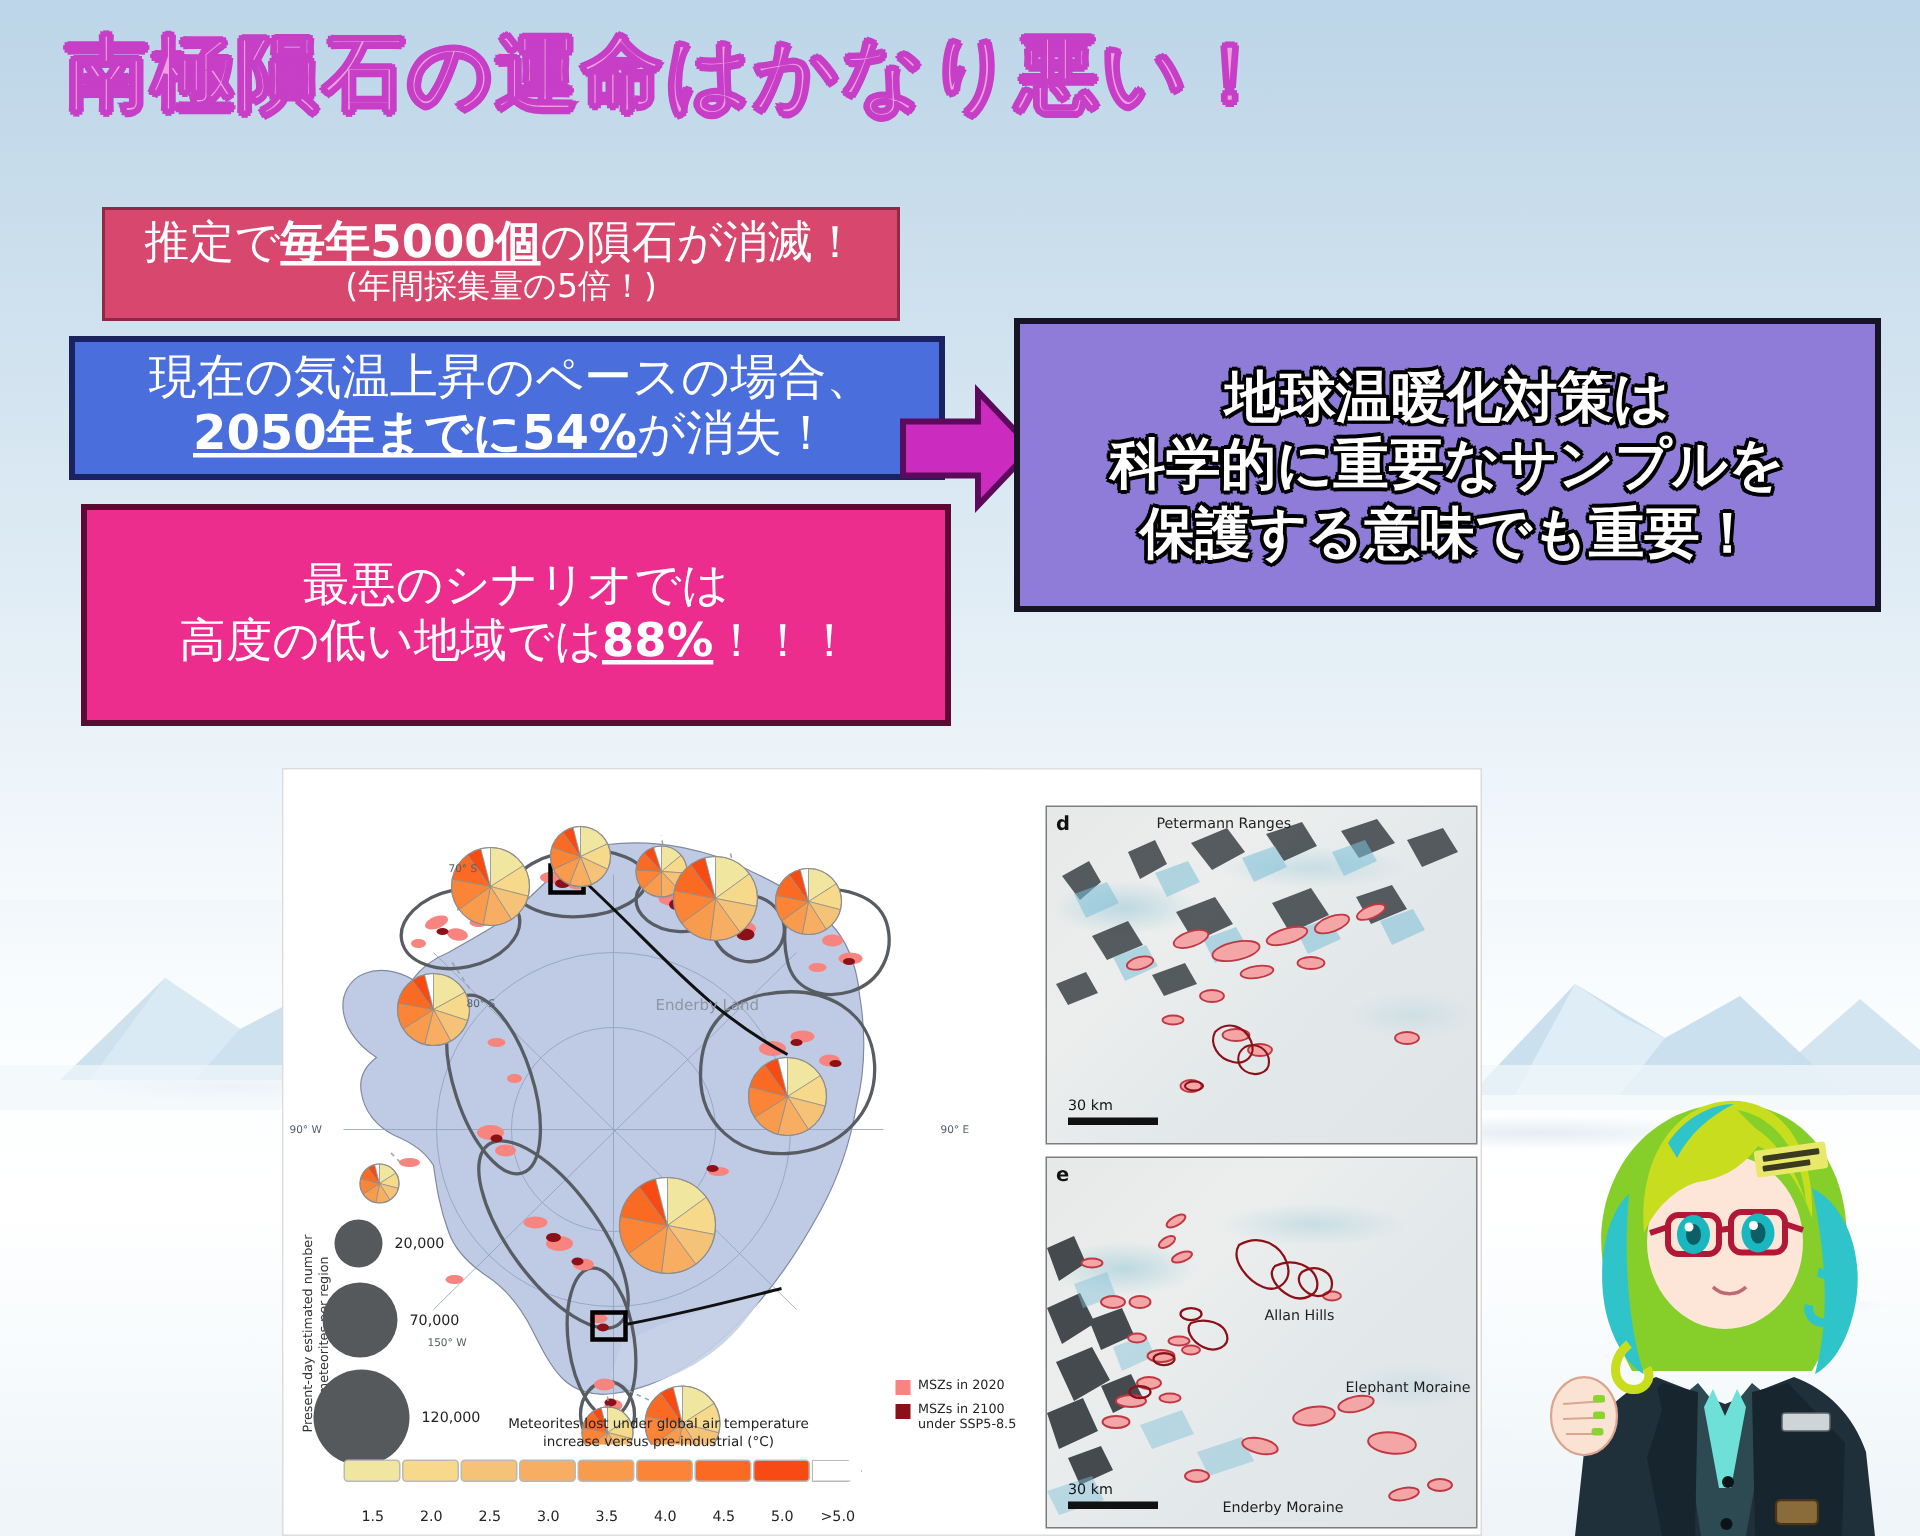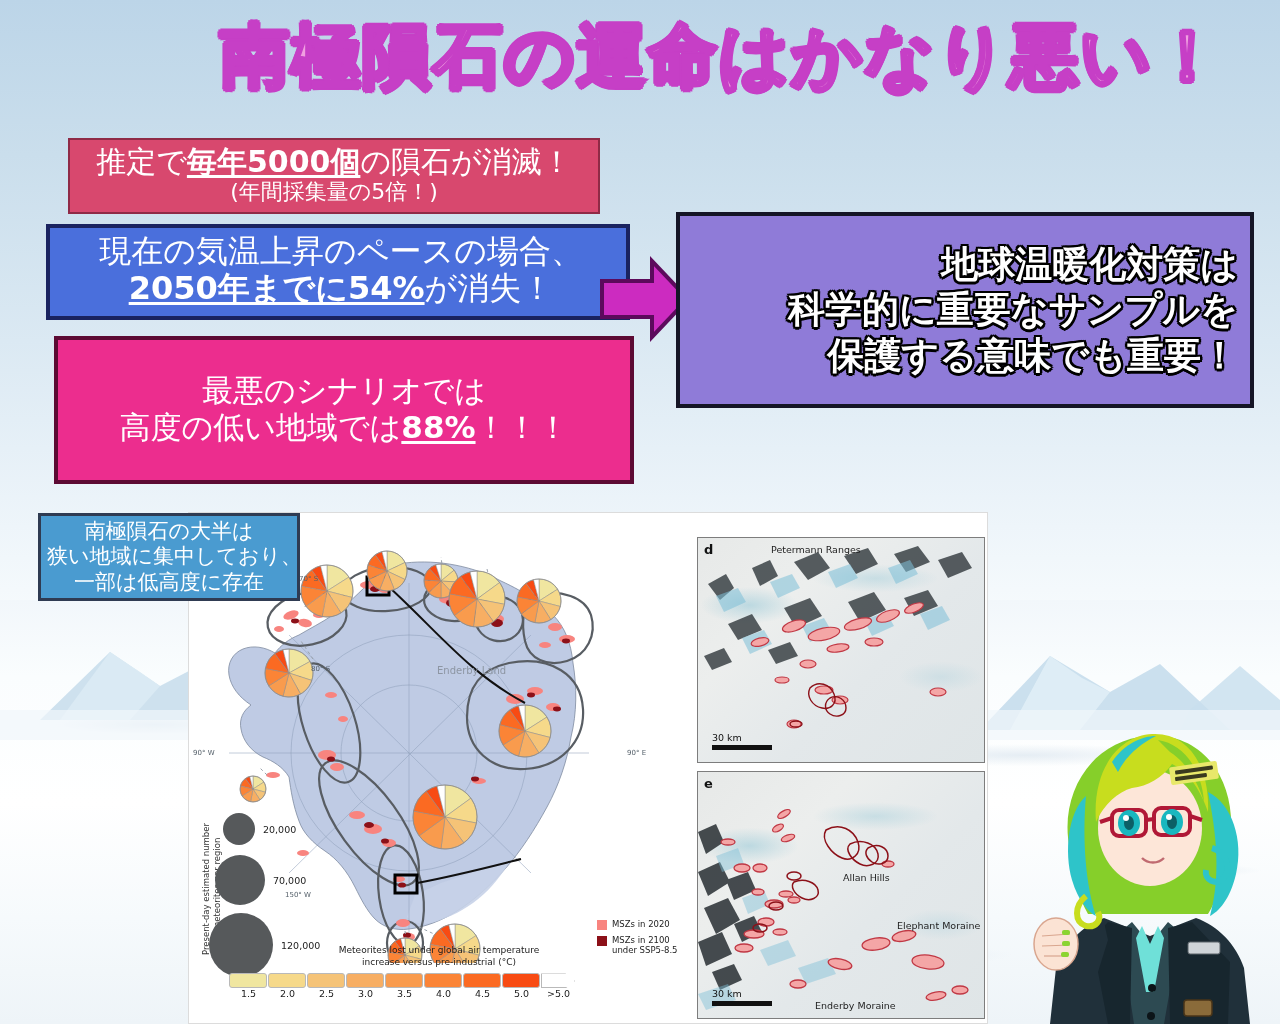--- a/index.html
+++ b/index.html
@@ -38,24 +38,24 @@
       radial-gradient(ellipse 160px 10px at 30% 68%, rgba(208,222,234,.45), transparent 70%),
       radial-gradient(ellipse 240px 18px at 66% 82%, rgba(202,218,232,.40), transparent 70%),
       radial-gradient(ellipse 120px 10px at 92% 60%, rgba(206,221,233,.45), transparent 70%);
   }
 
   
   #title {
     position: absolute;
     left: 44px; top: 22px;
     width: 1180px;
-    text-align: right;
+    text-align: left;
     font-family: "DejaVu Sans", sans-serif;
-    font-weight: bold;
-    font-size: 69px;
+    font-weight: normal;
+    font-size: 55px;
     line-height: 1.0;
     letter-spacing: 2px;
     color: #f0a0e0;
     -webkit-text-stroke: 3px #c63fc6;
     text-shadow:
       3px 0 0 #c63fc6, -3px 0 0 #c63fc6, 0 3px 0 #c63fc6, 0 -3px 0 #c63fc6,
       2px 2px 0 #c63fc6, -2px 2px 0 #c63fc6, 2px -2px 0 #c63fc6, -2px -2px 0 #c63fc6;
     white-space: nowrap;
   }
 
@@ -104,21 +104,20 @@
   #box-conclusion {
     left: 676px; top: 212px; width: 578px; height: 196px;
     background: #8f7bd8;
     border: 4px solid #151526;
     padding: 6px 12px;
     font-weight: bold;
     color: #ffffff;
     text-shadow:
       2.5px 0 0 #000, -2.5px 0 0 #000, 0 2.5px 0 #000, 0 -2.5px 0 #000,
       2px 2px 0 #000, -2px 2px 0 #000, 2px -2px 0 #000, -2px -2px 0 #000;
-    align-items: flex-end;
   }
   #box-conclusion .l1, #box-conclusion .l2, #box-conclusion .l3 {
     font-size: 37px; line-height: 1.22;
   }
 
   
   #arrow {
     position: absolute;
     left: 600px; top: 255px;
     width: 90px; height: 88px;
@@ -182,21 +181,21 @@
   #colorbar-wrap { position: absolute; left: 40px; top: 432px; width: 420px; }
   #colorbar-title {
     text-align: center; font-size: 9px; color: #222; line-height: 1.3; margin-bottom: 5px;
   }
   #colorbar { display: flex; align-items: stretch; height: 15px; }
   .cb-seg { flex: 0 0 38px; border: 1px solid #b9b9b9; margin-right: 1px; border-radius: 3px; }
   .cb-arrow {
     flex: 0 0 34px; height: 15px; background: #ffffff; border: 1px solid #b9b9b9;
     clip-path: polygon(0 0, 72% 0, 100% 50%, 72% 100%, 0 100%);
   }
-  #colorbar-ticks { display: flex; margin-top: 0; }
+  #colorbar-ticks { display: flex; margin-top: 18px; }
   .cb-tick { flex: 0 0 39px; text-align: center; font-size: 9.5px; color: #222; }
   .cb-tick.last { flex: 0 0 35px; }
 
   
   #msz-legend { position: absolute; left: 408px; top: 406px; width: 110px; }
   .msz-row { display: flex; align-items: flex-start; margin-bottom: 5px; }
   .msz-sw { width: 10px; height: 10px; flex: 0 0 10px; margin-right: 5px; margin-top: 1px; }
   .msz-txt { font-size: 8.5px; color: #222; line-height: 1.2; }
 
   
@@ -266,25 +265,20 @@
   <svg id="arrow" viewBox="0 0 90 88">
     <polygon points="2,26 52,26 52,6 88,44 52,82 52,62 2,62" fill="#cc2bc0" stroke="#5c0a5c" stroke-width="4"></polygon>
   </svg>
 
   <div class="fbox" id="box-conclusion">
     <span class="l1">地球温暖化対策は</span>
     <span class="l2">科学的に重要なサンプルを</span>
     <span class="l3">保護する意味でも重要！</span>
   </div>
 
-  <div id="box-caption">
-    <span>南極隕石の大半は</span>
-    <span>狭い地域に集中しており、</span>
-    <span>一部は低高度に存在</span>
-  </div>
 
   <div id="figure">
 
     <div id="map-panel">
 
       <svg id="antarctica" viewBox="0 0 400 440">
 
         <path d="M196,40 C230,36 266,44 292,58 C318,70 334,82 344,92
                  C356,104 362,120 364,140 C368,164 368,190 362,214
                  C358,238 350,262 338,284 C326,306 312,328 296,346

